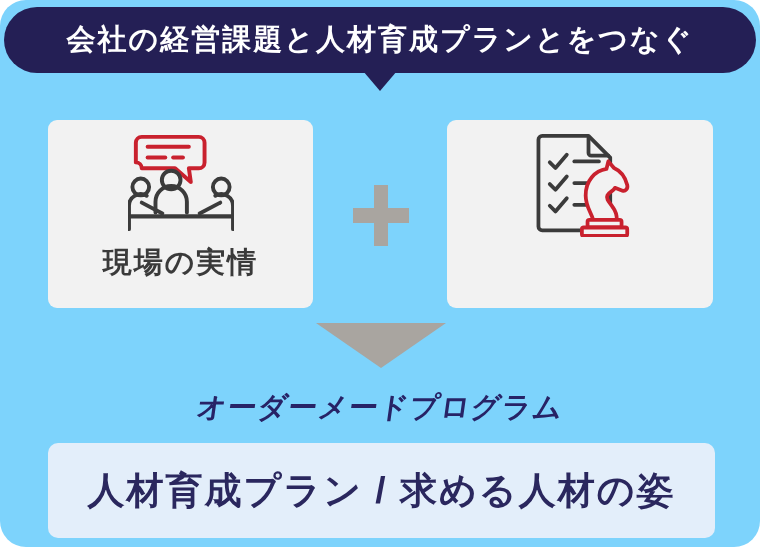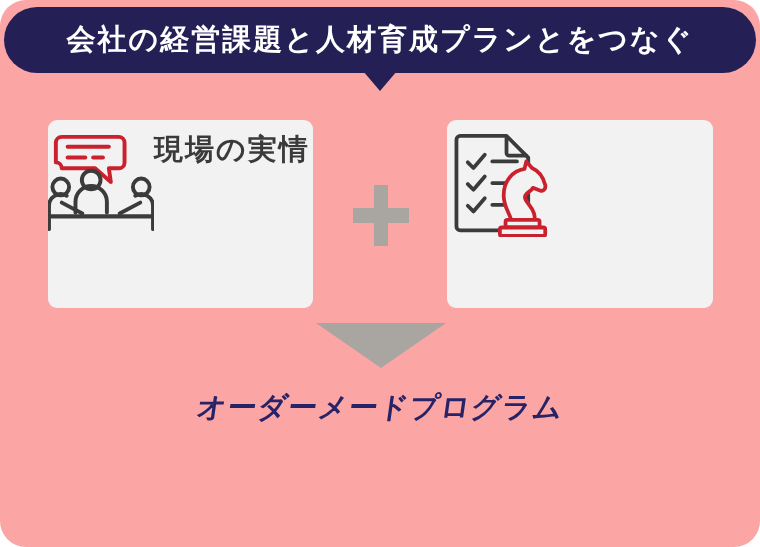--- a/index.html
+++ b/index.html
@@ -1,40 +1,40 @@
 <!DOCTYPE html>
 <html><head>
 <meta charset="utf-8">
 <style>
   html,body{margin:0;padding:0;background:#ffffff;}
   body{font-family:"Liberation Sans","DejaVu Sans",sans-serif;}
   .stage{
     position:relative;width:760px;height:547px;
-    background:#fca5a5;border-radius:26px;overflow:hidden;
+    background:#7dd3fc;border-radius:26px;overflow:hidden;
   }
   
   .banner{
     position:absolute;left:4px;top:7px;width:752px;height:66px;
     background:#241f55;border-radius:33px;
     display:flex;align-items:center;justify-content:center;
   }
   .banner-label{
     color:#ffffff;font-size:29px;font-weight:bold;letter-spacing:2px;white-space:nowrap;
   }
   .banner-tail{
     position:absolute;left:50%;top:71px;transform:translateX(-50%);
     width:0;height:0;
     border-left:17px solid transparent;border-right:17px solid transparent;
     border-top:20px solid #241f55;
   }
   
   .card{
     position:absolute;top:120px;width:265px;height:188px;
     background:#f2f2f2;border-radius:9px;
-    display:flex;flex-direction:row;
+    display:flex;flex-direction:column;align-items:center;
   }
   .card-left{left:48px;}
   .card-right{left:447px;width:266px;}
   .card-icon{margin-top:13px;flex:0 0 auto;}
   .card-label{
     margin-top:10px;color:#3a3a3a;font-size:29px;font-weight:bold;letter-spacing:2px;white-space:nowrap;
   }
   
   .plus{position:absolute;left:353px;top:185px;width:56px;height:61px;}
   .plus .v{position:absolute;left:21px;top:0;width:14px;height:61px;background:#a9a5a0;}
@@ -112,14 +112,17 @@
       <rect class="red" stroke-width="4" fill="#f2f2f2" x="56" y="100" width="48" height="9" rx="2"></rect>
     </svg>
   </div>
 
   <div class="down-arrow"></div>
 
   <div class="program-label">
     <span>オーダーメードプログラム</span>
   </div>
 
+  <div class="result-card">
+    <span class="result-label">人材育成プラン / 求める人材の姿</span>
+  </div>
 
 </div>
 
 </body></html>

